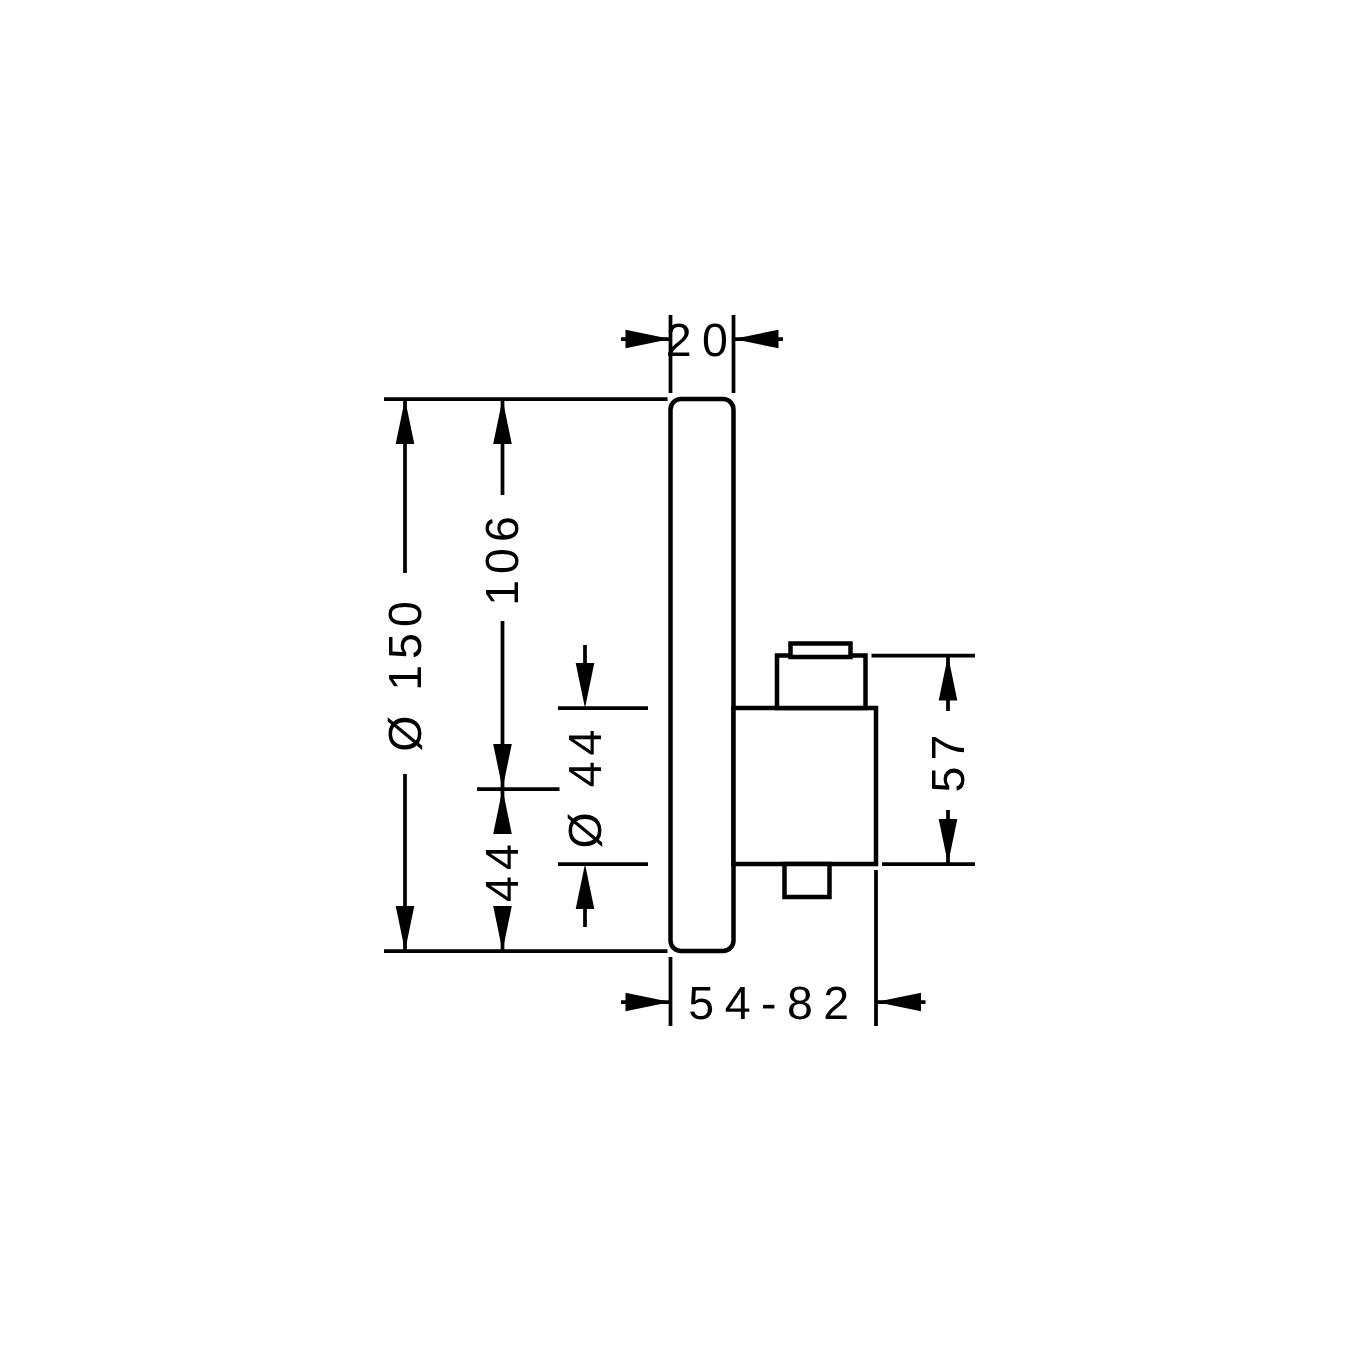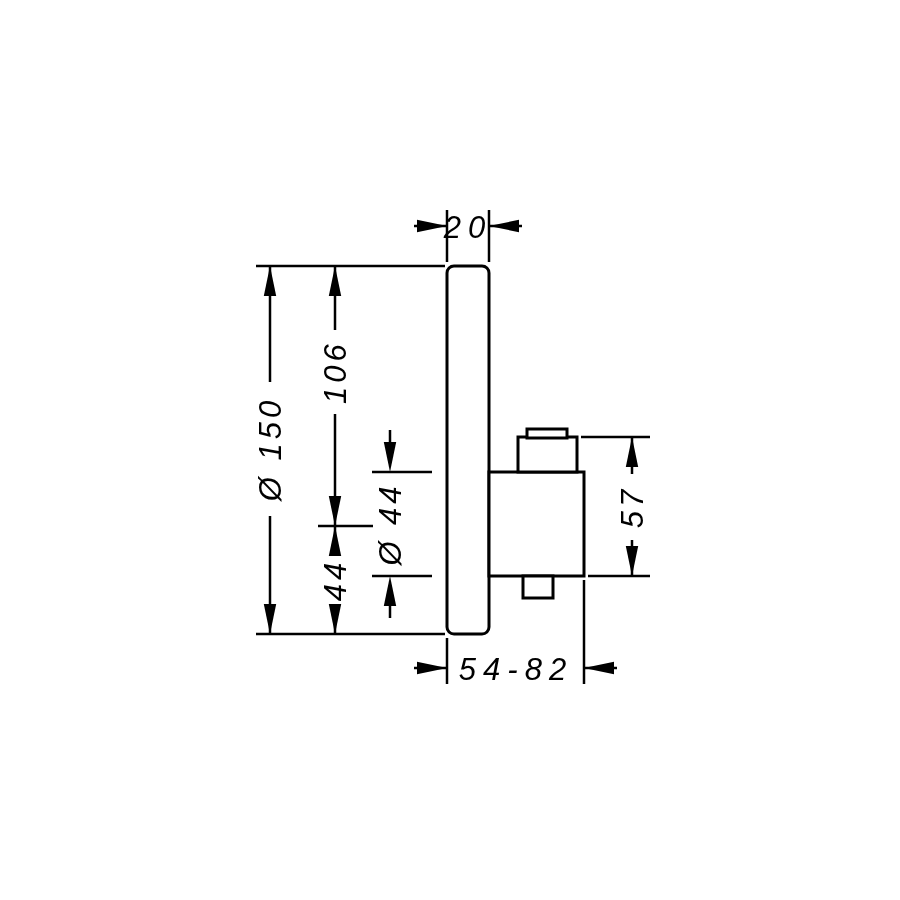--- a/index.html
+++ b/index.html
@@ -6,21 +6,20 @@
     margin: 0;
     padding: 0;
     background: #ffffff;
   }
   .canvas {
     position: relative;
     width: 900px;
     height: 900px;
     background: #ffffff;
     overflow: hidden;
-    font-style: italic;
   }
   svg text {
     font-family: "Liberation Sans", sans-serif;
     font-size: 31px;
     fill: #000000;
   }
   .dt {
     dominant-baseline: central;
   }
   .ls-wide { letter-spacing: 7px; }

